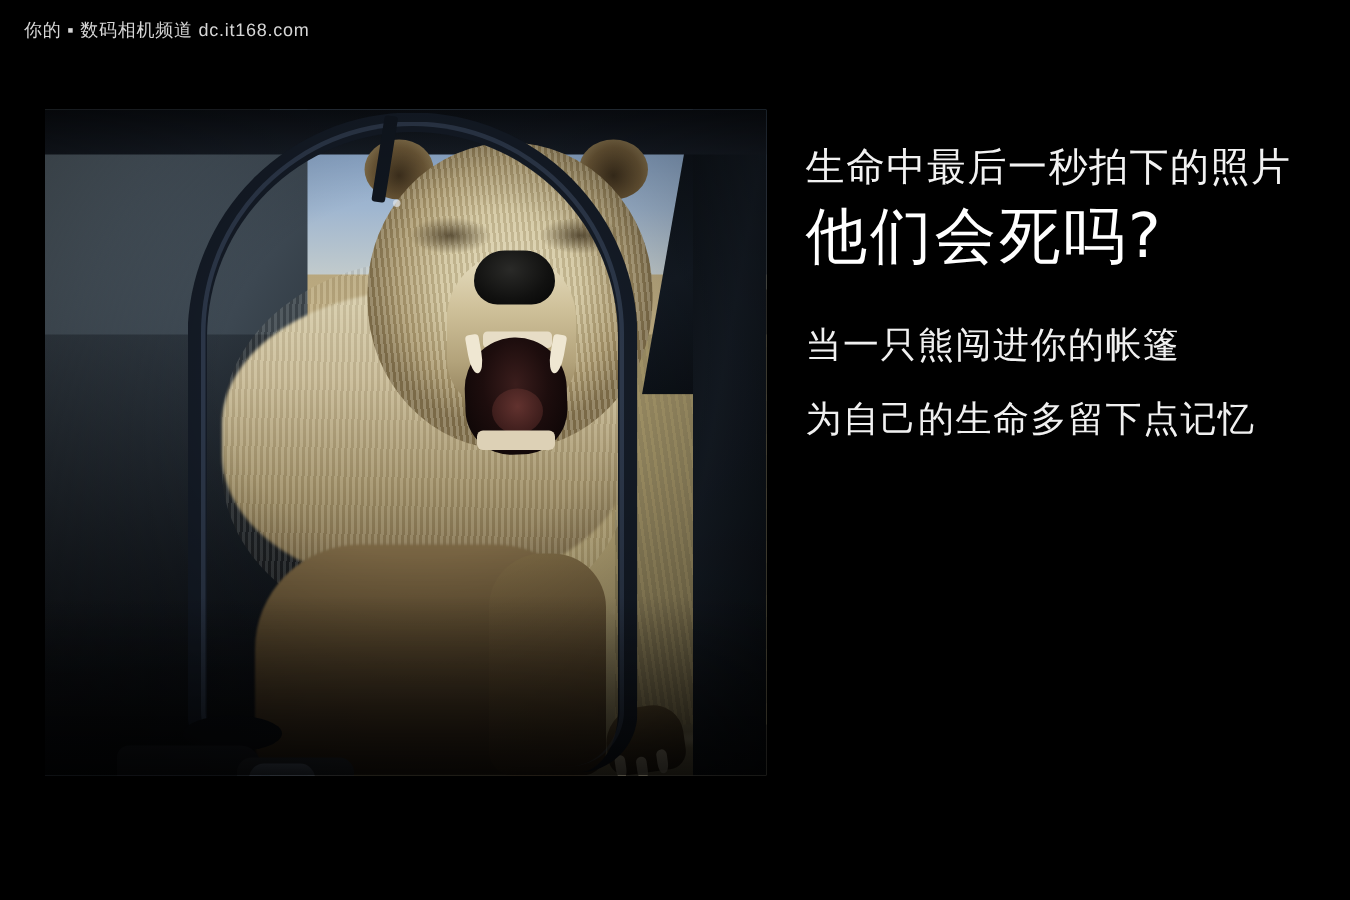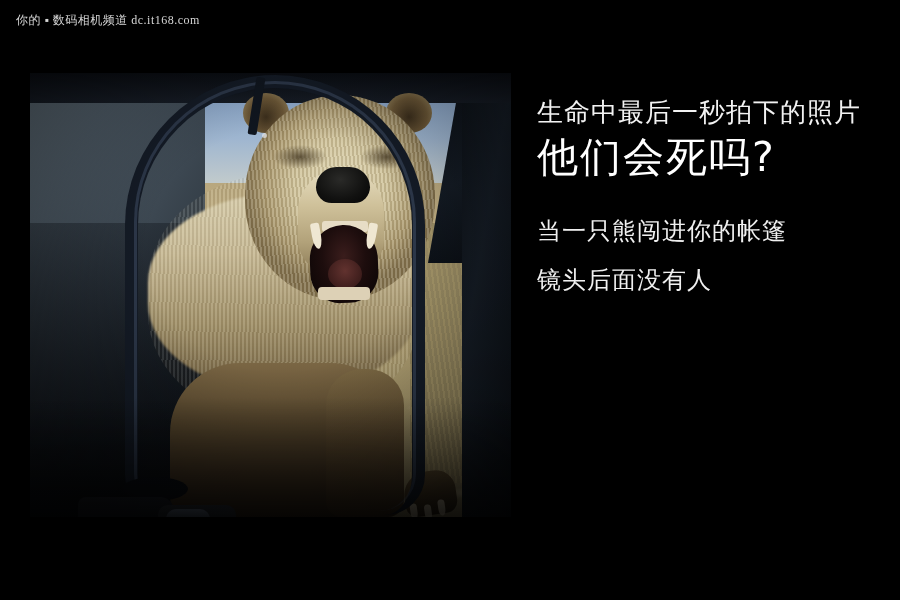--- a/index.html
+++ b/index.html
@@ -26,21 +26,21 @@
   }
   #watermark-text {
     position: absolute;
     left: 16px;
     top: 12px;
     font-size: 12px;
     line-height: 16px;
     color: #d6d6d6;
     letter-spacing: 0.5px;
     white-space: nowrap;
-    font-family: Liberation Serif, serif;
+    font-family: Liberation Sans, sans-serif;
   }
 
   
   #photo {
     position: absolute;
     left: 30px;
     top: 73px;
     width: 481px;
     height: 444px;
     overflow: hidden;
@@ -430,15 +430,15 @@
 
   <div class="photo-vignette"></div>
   <div class="photo-bottom-dark"></div>
 </div>
 
 <div id="text-column">
   <div class="headline-small">生命中最后一秒拍下的照片</div>
   <div class="headline-large">他们会死吗?</div>
   <div id="body-lines">
     <div class="body-line">当一只熊闯进你的帐篷</div>
-    <div class="body-line">镜头后面没有人</div>
+    <div class="body-line">为自己的生命多留下点记忆</div>
   </div>
 </div>
 
 </body></html>

